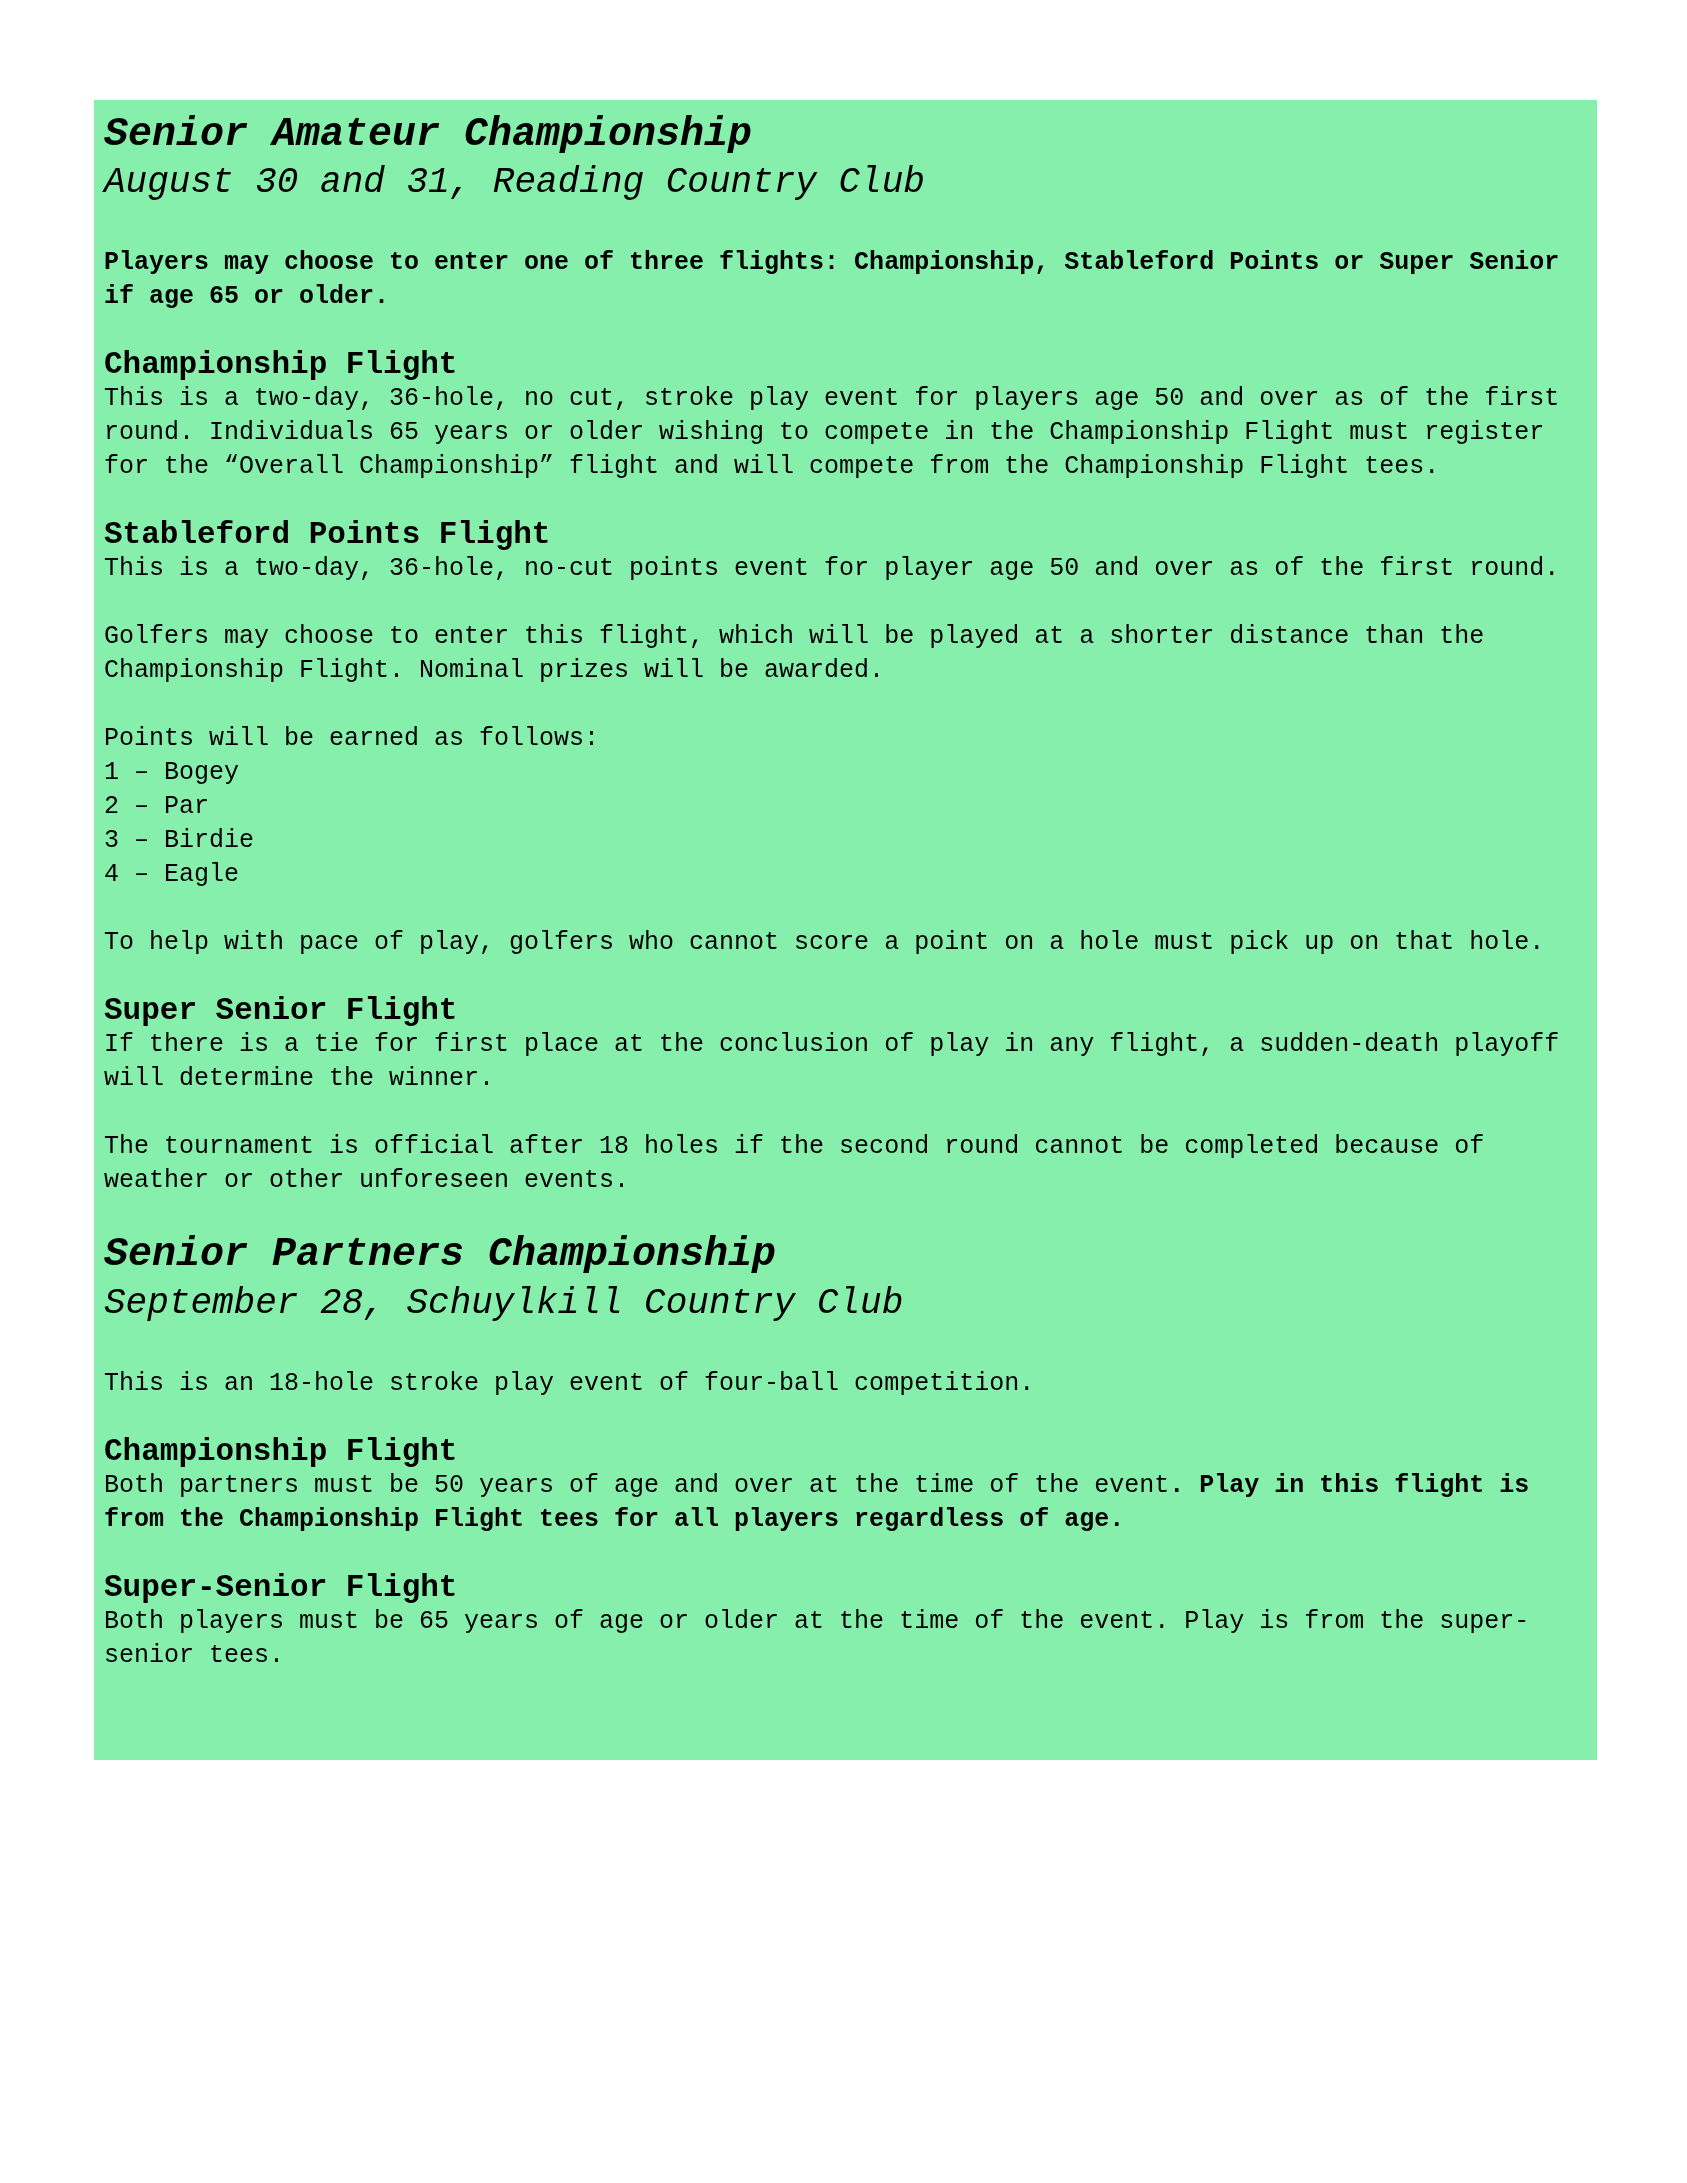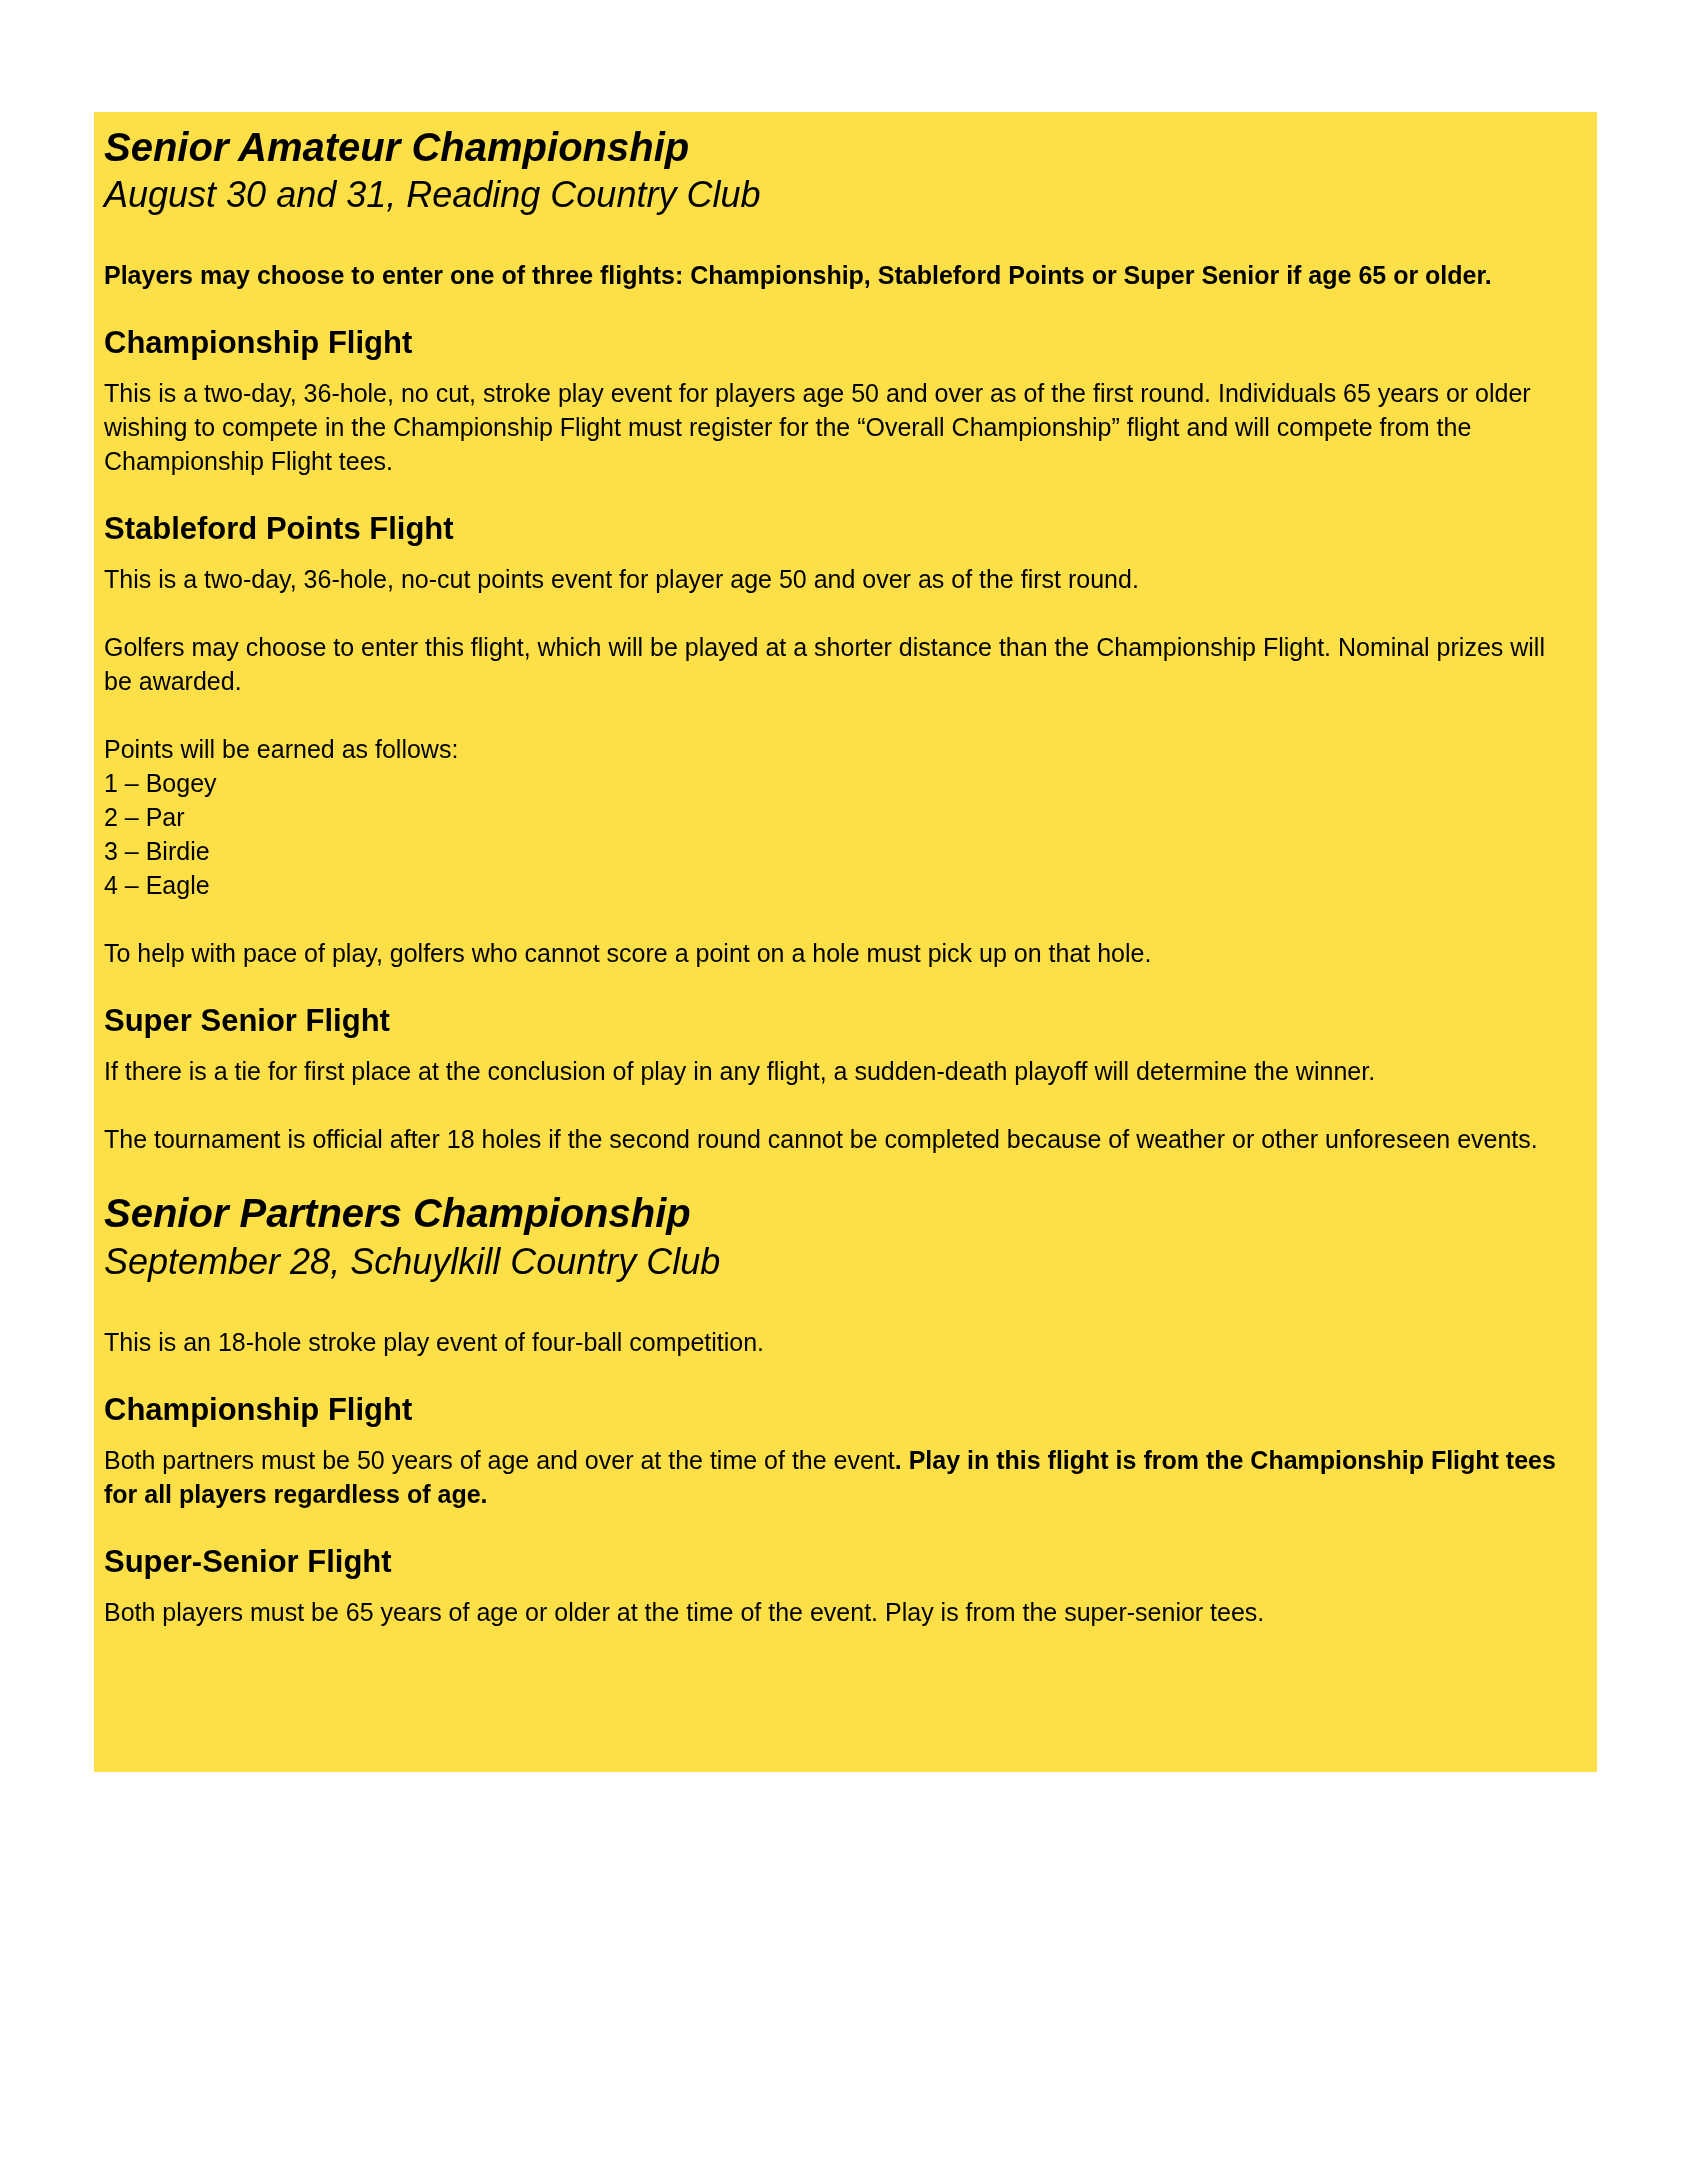--- a/index.html
+++ b/index.html
@@ -11,26 +11,27 @@
     width: 1687px;
     height: 2183px;
     position: relative;
     font-family: "Liberation Sans", sans-serif;
     color: #000000;
     -webkit-font-smoothing: antialiased;
   }
   .sheet {
     position: absolute;
     left: 94px;
-    top: 112px;
+    top: 100px;
     width: 1503px;
     height: 1660px;
-    background: #fde047;
+    background: #86efac;
     box-sizing: border-box;
     padding: 11.8px 22px 34px 10px;
+    font-family: Liberation Mono, monospace;
   }
   .doc {
     width: 1466px;
   }
   .h1 {
     font-size: 40px;
     font-weight: bold;
     font-style: italic;
     line-height: 1.15;
     margin: 0 0 3.4px 0;
@@ -38,21 +39,21 @@
   }
   .subtitle {
     font-size: 36px;
     font-style: italic;
     line-height: 1.2;
     margin: 0 0 42px 0;
   }
   .para {
     font-size: 25px;
     line-height: 34px;
-    margin: 16px 0 34px 0;
+    margin: 0 0 34px 0;
   }
   .para:last-child {
     margin-bottom: 0;
   }
   .bold {
     font-weight: bold;
   }
   .h3 {
     font-size: 31px;
     line-height: 34px;

